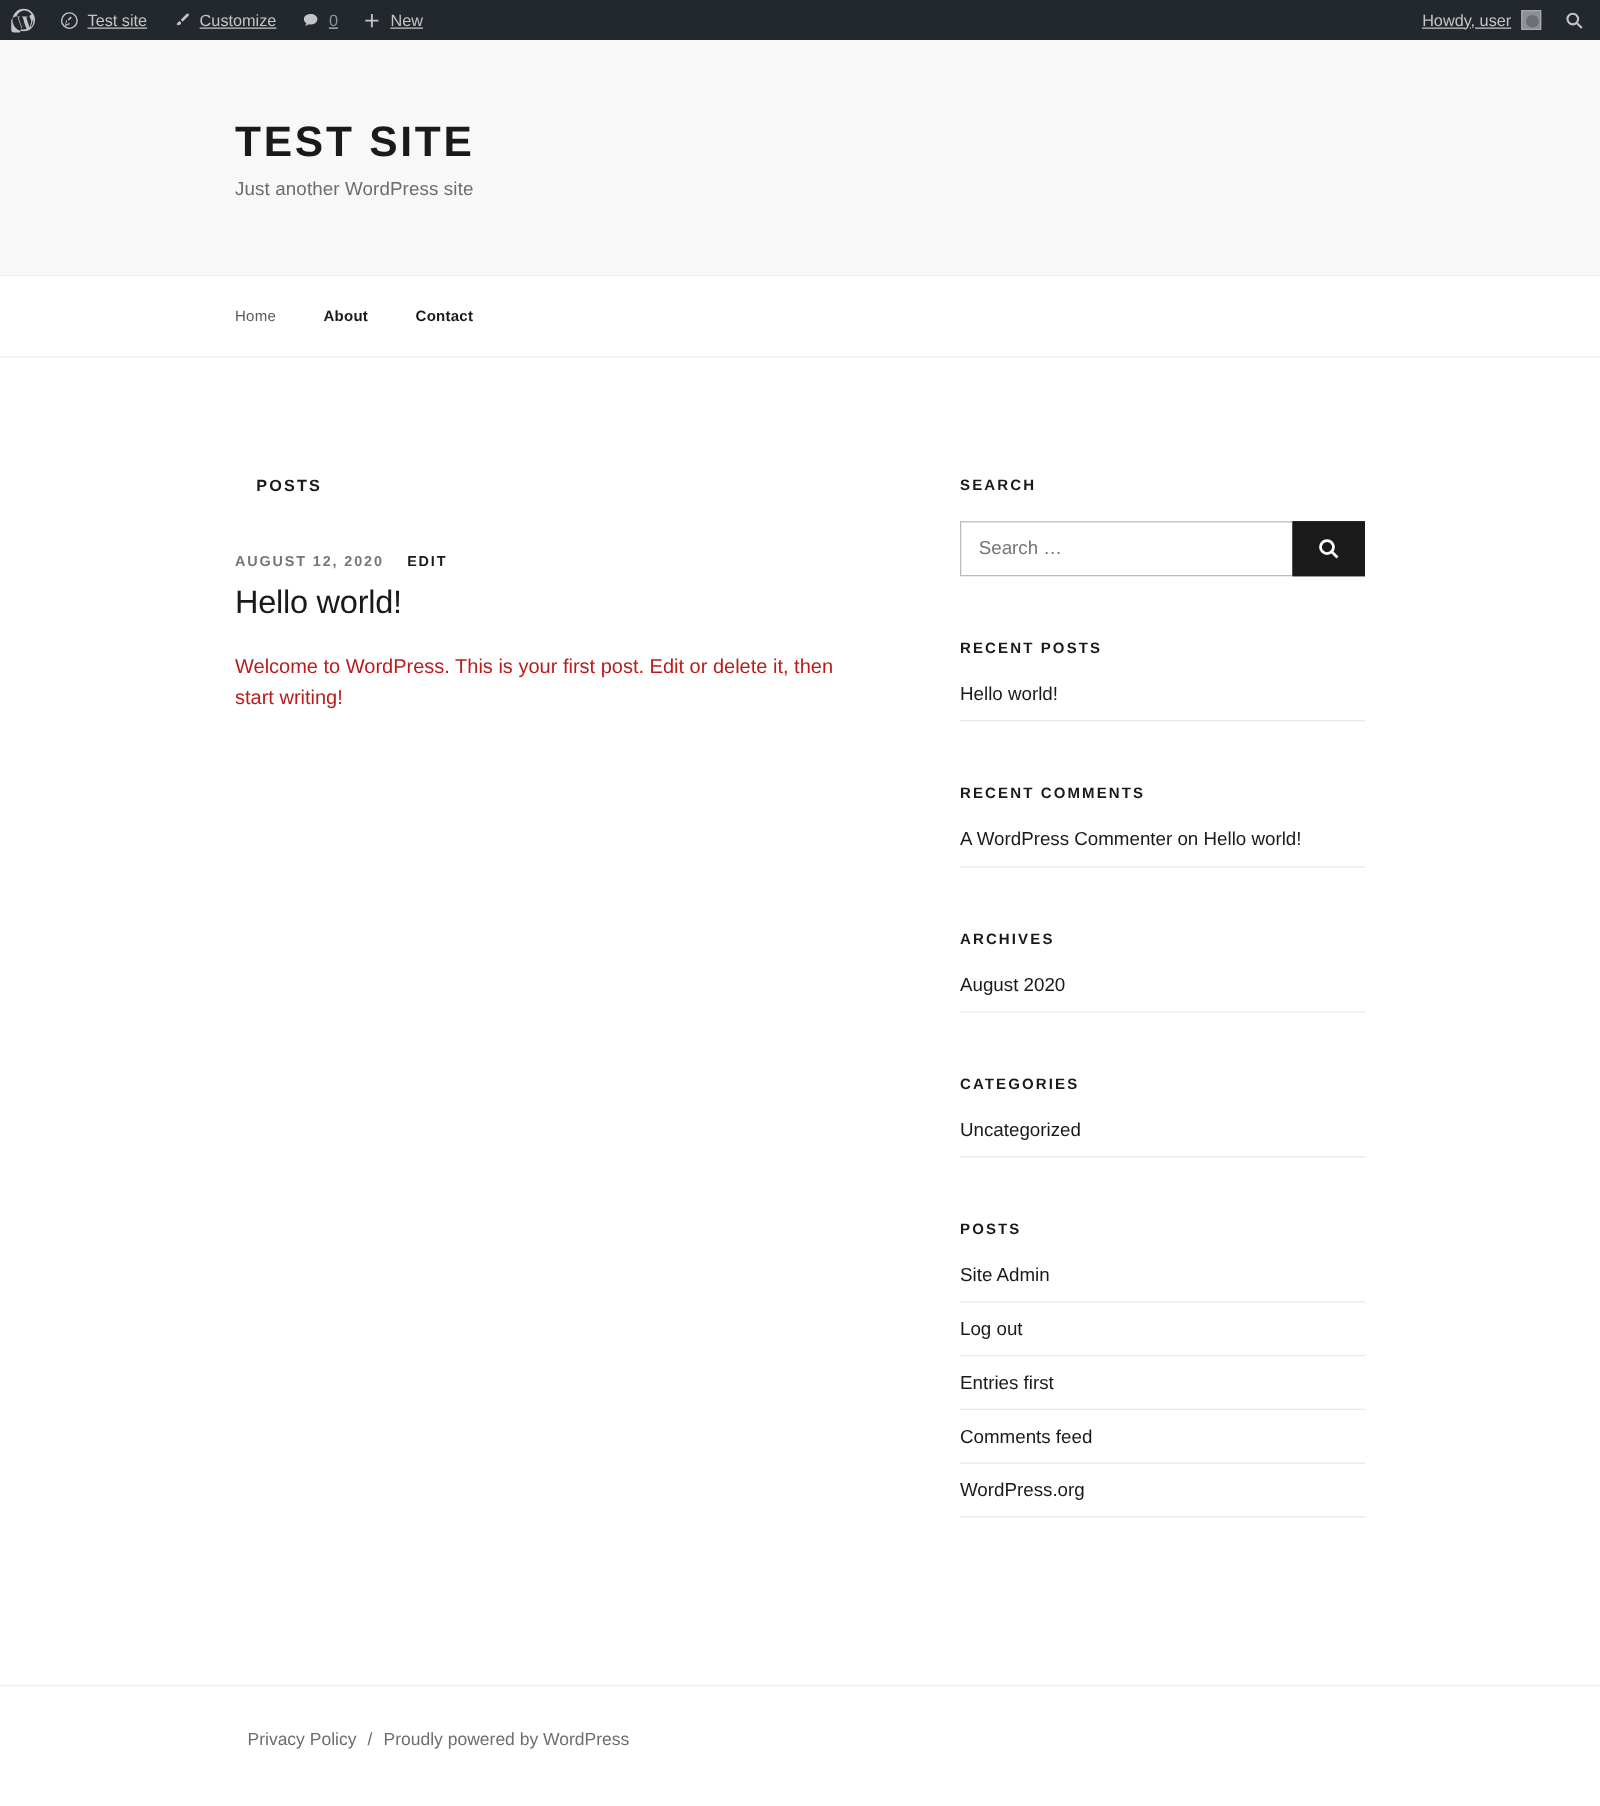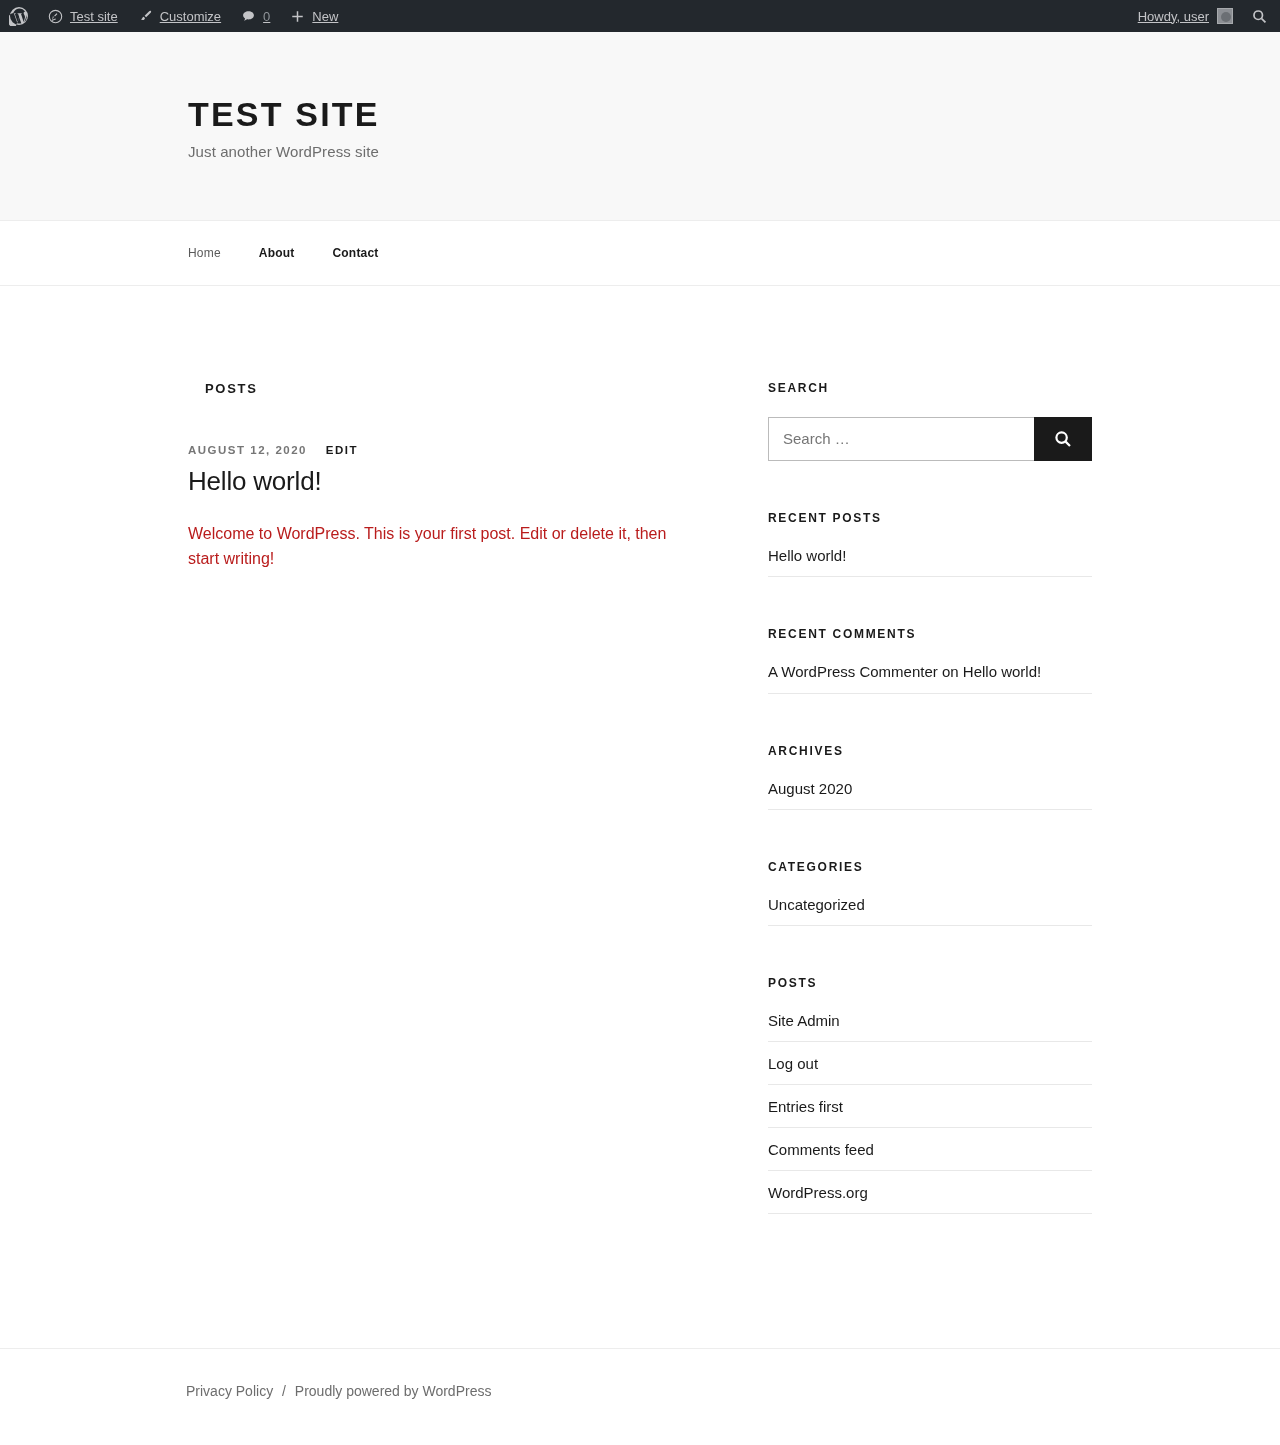--- a/index.html
+++ b/index.html
@@ -196,21 +196,21 @@
     color: #1a1a1a;
   }
   .w-list li:last-child { margin-bottom: 0; }
   .w-list a { color: #1a1a1a; text-decoration: none; }
   .w-list.comments li { padding-bottom: 13px; }
 
   
   .site-footer {
     border-top: 1px solid #ededed;
     margin-top: 84px;
-    padding: 34px 0 0 4px;
+    padding: 34px 0 0 16px;
   }
   .footer-inner {
     padding: 0 182px;
     font-size: 14px;
     color: #6d6d6d;
   }
   .footer-inner a { color: #6d6d6d; text-decoration: none; }
   .footer-sep { margin: 0 5px; }
 </style>
 </head>

